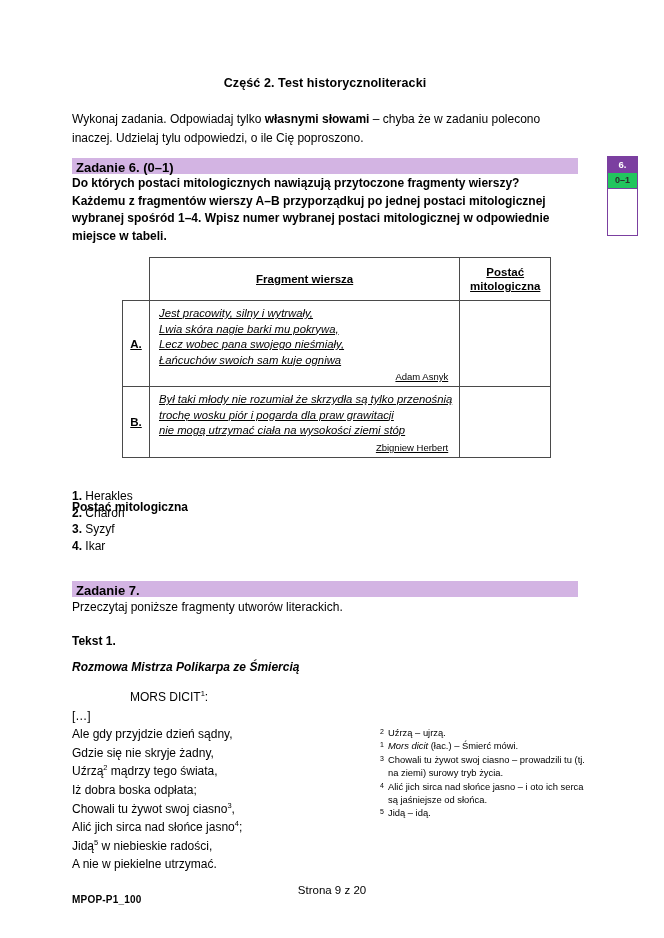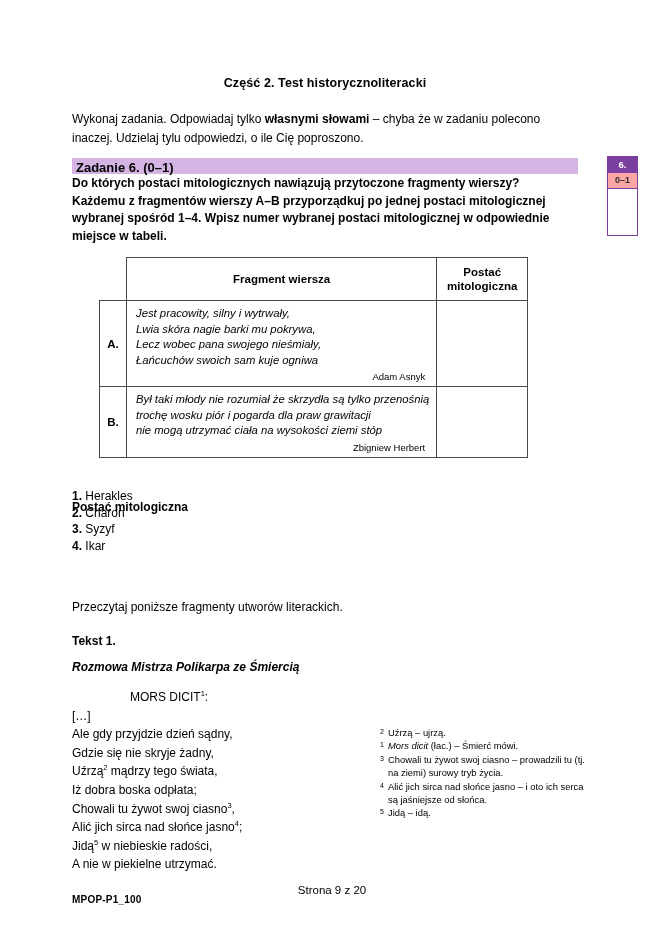--- a/index.html
+++ b/index.html
@@ -85,42 +85,43 @@
   .scorebox .sb-num {
     background: #7b3fa0;
     color: #ffffff;
     font-size: 9.5px;
     font-weight: bold;
     text-align: center;
     line-height: 15px;
     height: 15px;
   }
   .scorebox .sb-range {
-    background: #fca5a5;
+    background: #22c55e;
     color: #2c2c2c;
     font-size: 9px;
     font-weight: bold;
     text-align: center;
     line-height: 15px;
     height: 15px;
     border-top: 1px solid #7b3fa0;
   }
   .scorebox .sb-blank {
     background: #ffffff;
     height: 46px;
     border-top: 1px solid #7b3fa0;
   }
 
   
   .ans-table {
     position: absolute;
-    left: 99px;
+    left: 122px;
     top: 257px;
     border-collapse: collapse;
     font-size: 11px;
+    text-decoration: underline;
   }
   .ans-table td, .ans-table th {
     border: 1px solid #4a4a4a;
     padding: 0;
     vertical-align: middle;
   }
   .ans-table .c-letter { width: 26px; text-align: center; font-weight: bold; font-size: 11.5px; }
   .ans-table .c-frag   { width: 308px; }
   .ans-table .c-ans    { width: 90px; }
   .ans-table .hdr {
@@ -311,20 +312,21 @@
     <div>
       <span class="n">3.</span>
       <span>Syzyf</span>
     </div>
     <div>
       <span class="n">4.</span>
       <span>Ikar</span>
     </div>
   </div>
 
+  <div class="task-banner" id="banner7">Zadanie 7.</div>
   <div class="task7-lead">Przeczytaj poniższe fragmenty utworów literackich.</div>
 
   <div class="tekst-label">Tekst 1.</div>
   <div class="tekst-title">Rozmowa Mistrza Polikarpa ze Śmiercią</div>
 
   <div class="poem">
     <span class="mors"><span>MORS DICIT</span><sup>1</sup><span>:</span></span>
     <span>[…]</span><br>
     <span>Ale gdy przyjdzie dzień sądny,</span><br>
     <span>Gdzie się nie skryje żadny,</span><br>

